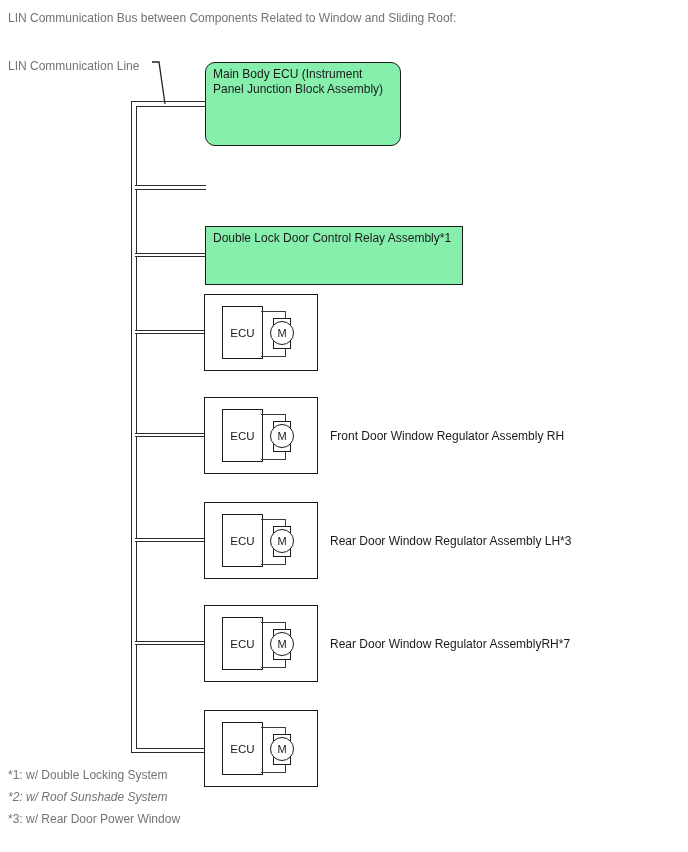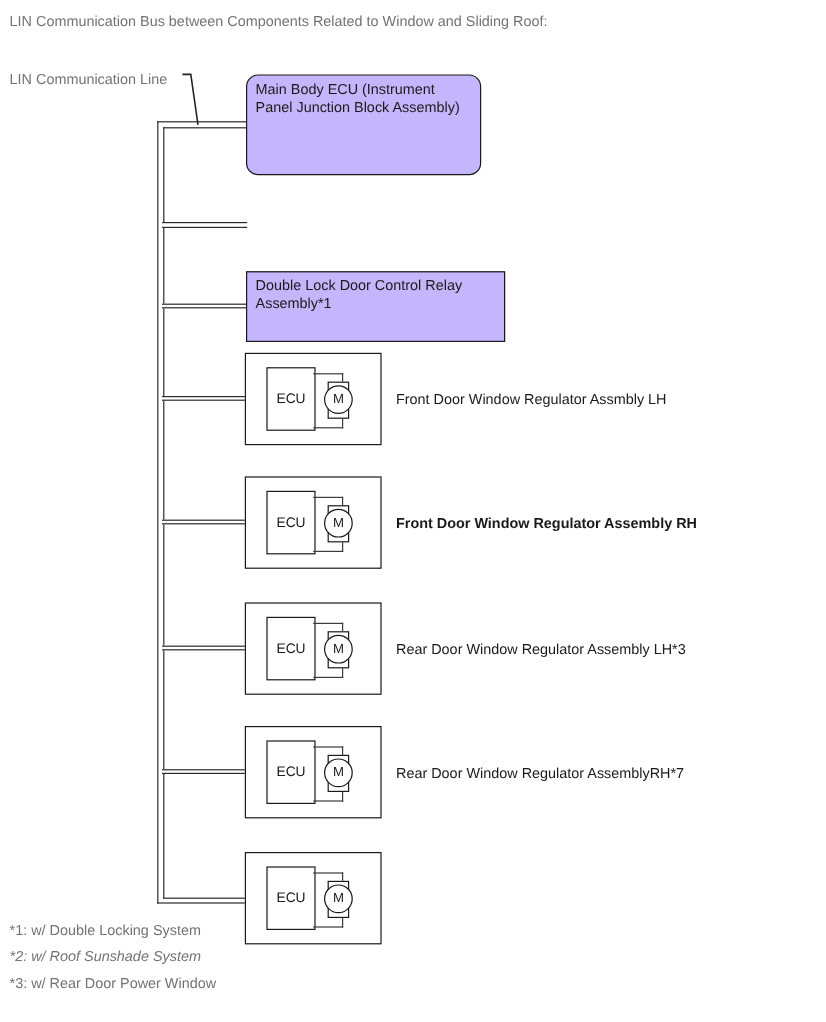--- a/index.html
+++ b/index.html
@@ -22,21 +22,21 @@
     z-index:1;
   }
   .branch{
     position:absolute;left:135px;width:71px;height:2.6px;background:#ffffff;
     border-top:1.5px solid #2b2b2b;border-bottom:1.5px solid #2b2b2b;
     z-index:2;
   }
 
   
   .cbox{
-    position:absolute;left:205px;background:#c4b5fd;border:1.6px solid #1a1a1a;
+    position:absolute;left:205px;background:#86efac;border:1.6px solid #1a1a1a;
     font-size:12px;line-height:15px;padding:4px 7px;box-sizing:border-box;z-index:3;
   }
   .cbox.rounded{border-radius:10px;}
 
   
   .node{
     position:absolute;left:204px;width:114px;height:77px;background:#ffffff;
     border:1.6px solid #1a1a1a;box-sizing:border-box;z-index:3;
   }
   .ecu-rect{
@@ -76,45 +76,44 @@
   <div class="bus-outer"></div>
   <div class="bus-inner"></div>
   <div class="branch" style="top:185.2px;"></div>
   <div class="branch" style="top:252.7px;"></div>
   <div class="branch" style="top:329.7px;"></div>
   <div class="branch" style="top:432.7px;"></div>
   <div class="branch" style="top:537.7px;"></div>
   <div class="branch" style="top:640.7px;"></div>
 
   <div class="cbox rounded" style="top:62px;width:196px;height:84px;">Main Body ECU (Instrument Panel Junction Block Assembly)</div>
-  <div class="cbox" style="top:226px;width:216px;height:59px;">Double Lock Door Control Relay Assembly*1</div>
+  <div class="cbox" style="top:226px;width:258px;height:59px;">Double Lock Door Control Relay Assembly*1</div>
 
   <div class="node" style="top:294px;">
     <div class="ecu-rect">
       <span>ECU</span>
     </div>
     <div class="connector"></div>
     <div class="motor-rect"></div>
     <div class="motor-circle">
       <span>M</span>
     </div>
   </div>
-  <div class="node-label" style="top:325px;">Front Door Window Regulator Assmbly LH</div>
 
   <div class="node" style="top:397px;">
     <div class="ecu-rect">
       <span>ECU</span>
     </div>
     <div class="connector"></div>
     <div class="motor-rect"></div>
     <div class="motor-circle">
       <span>M</span>
     </div>
   </div>
-  <div class="node-label" style="top:428px;font-weight:bold;">Front Door Window Regulator Assembly RH</div>
+  <div class="node-label" style="top:428px;">Front Door Window Regulator Assembly RH</div>
 
   <div class="node" style="top:502px;">
     <div class="ecu-rect">
       <span>ECU</span>
     </div>
     <div class="connector"></div>
     <div class="motor-rect"></div>
     <div class="motor-circle">
       <span>M</span>
     </div>

